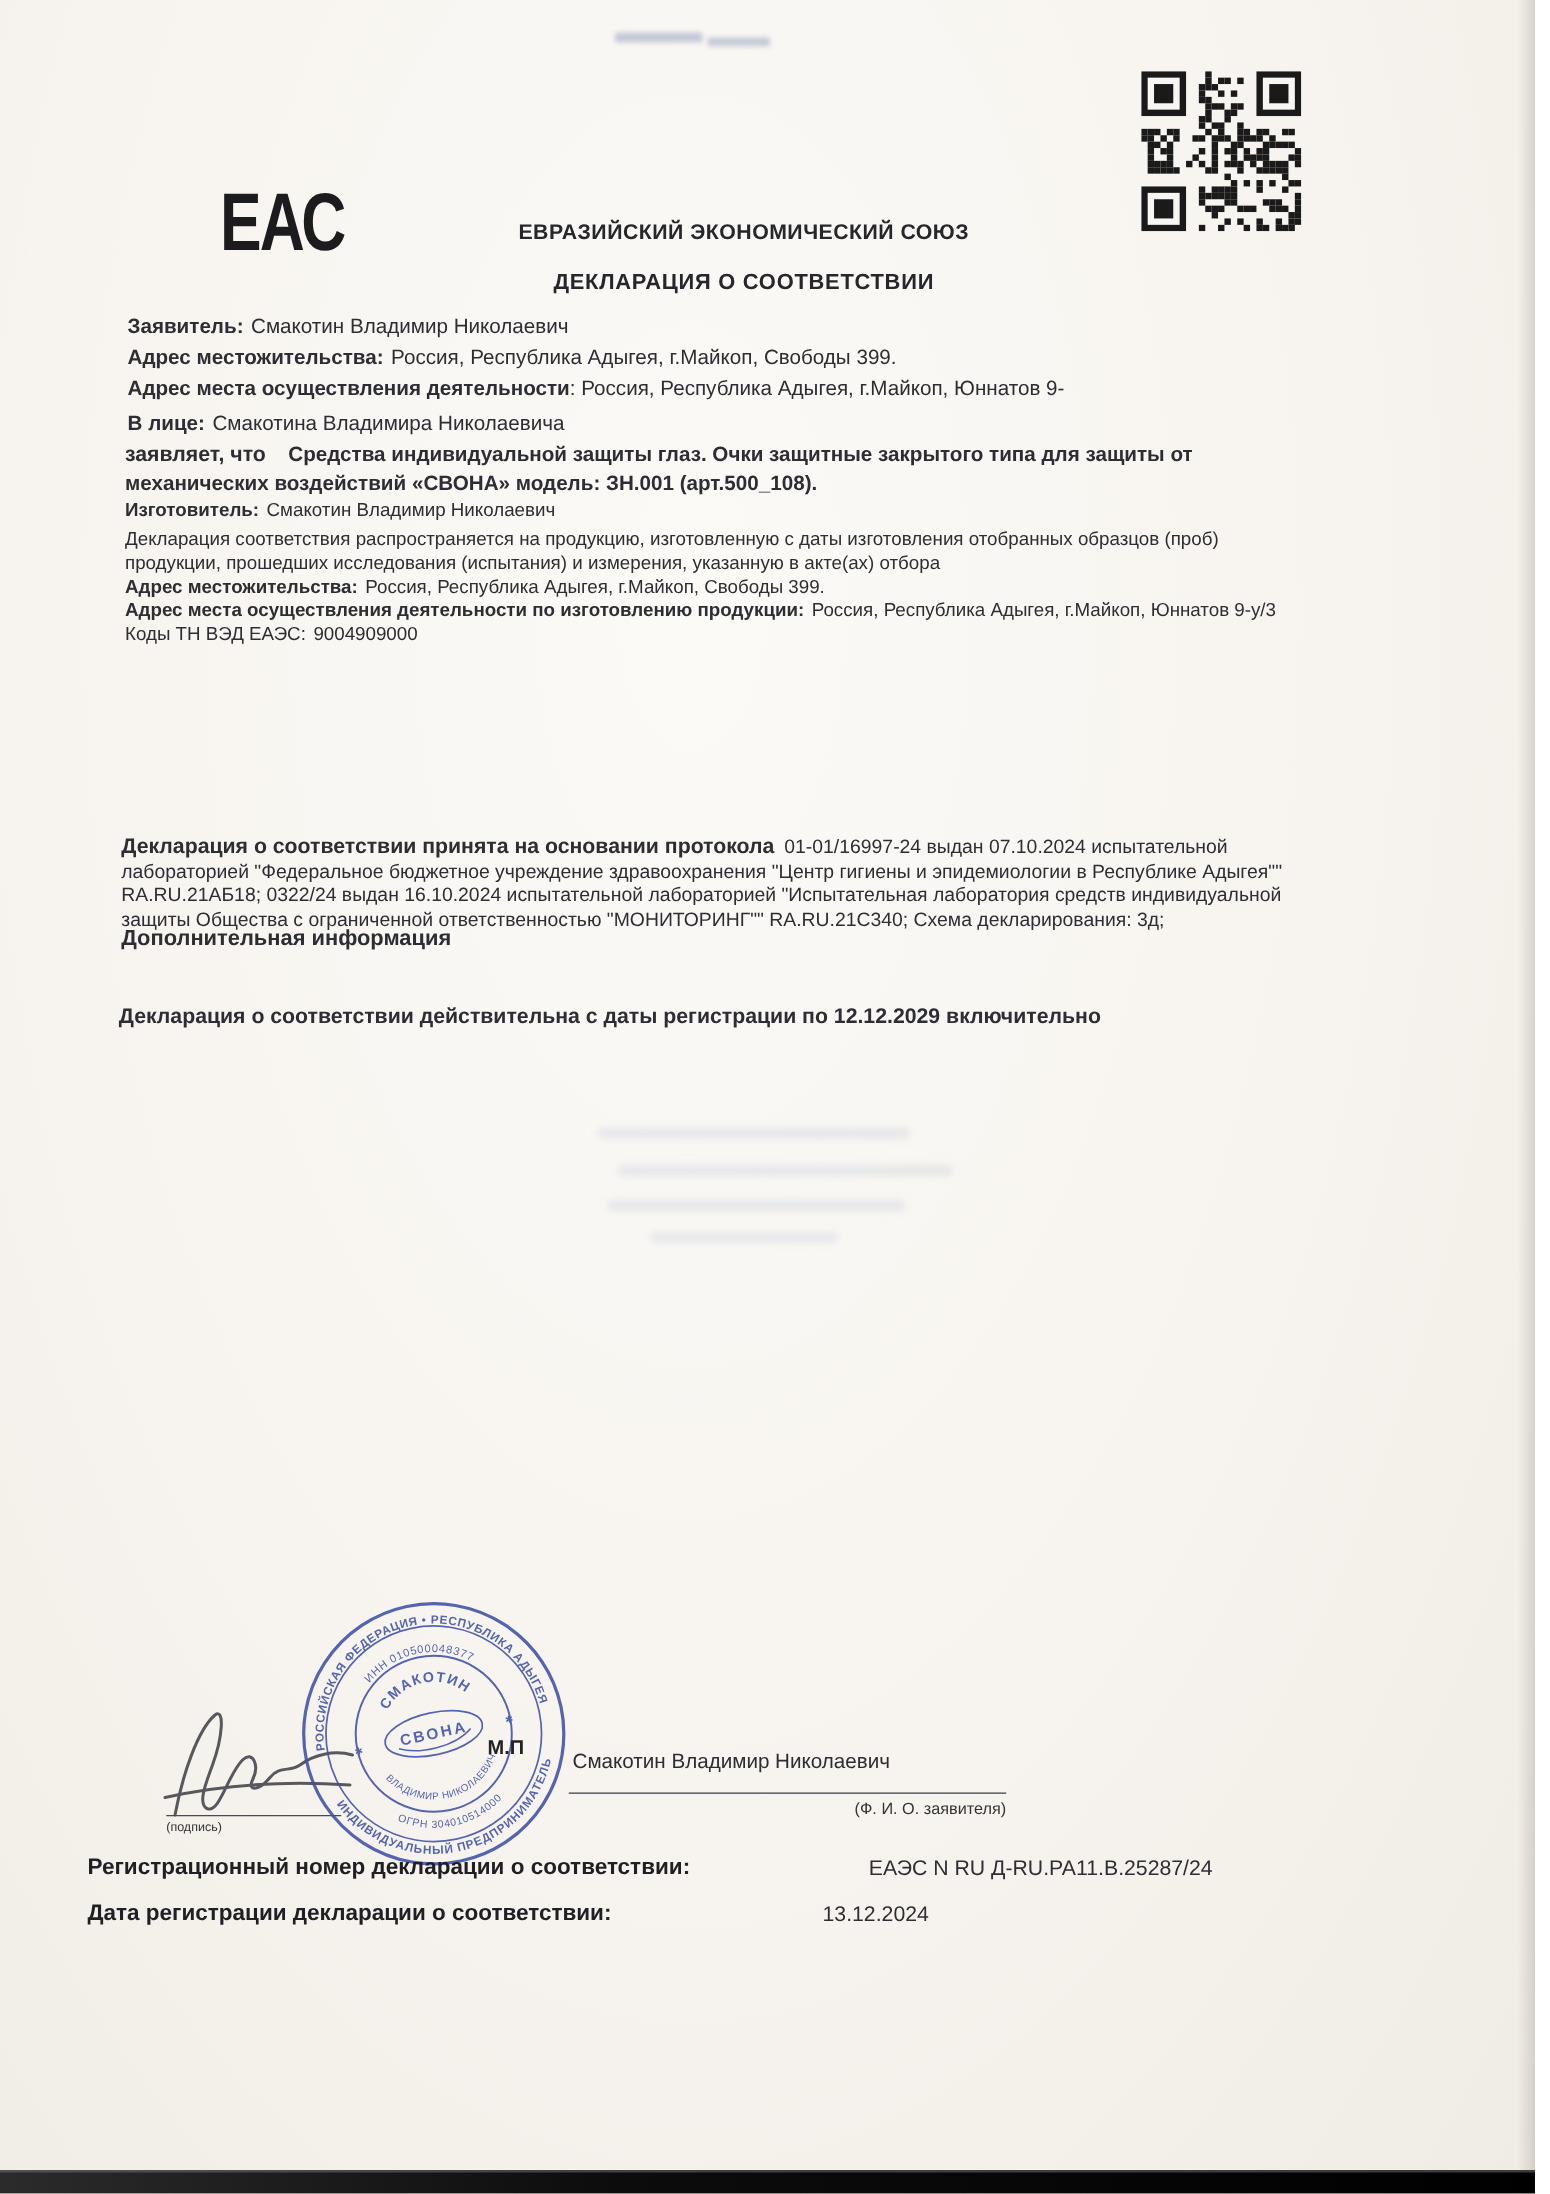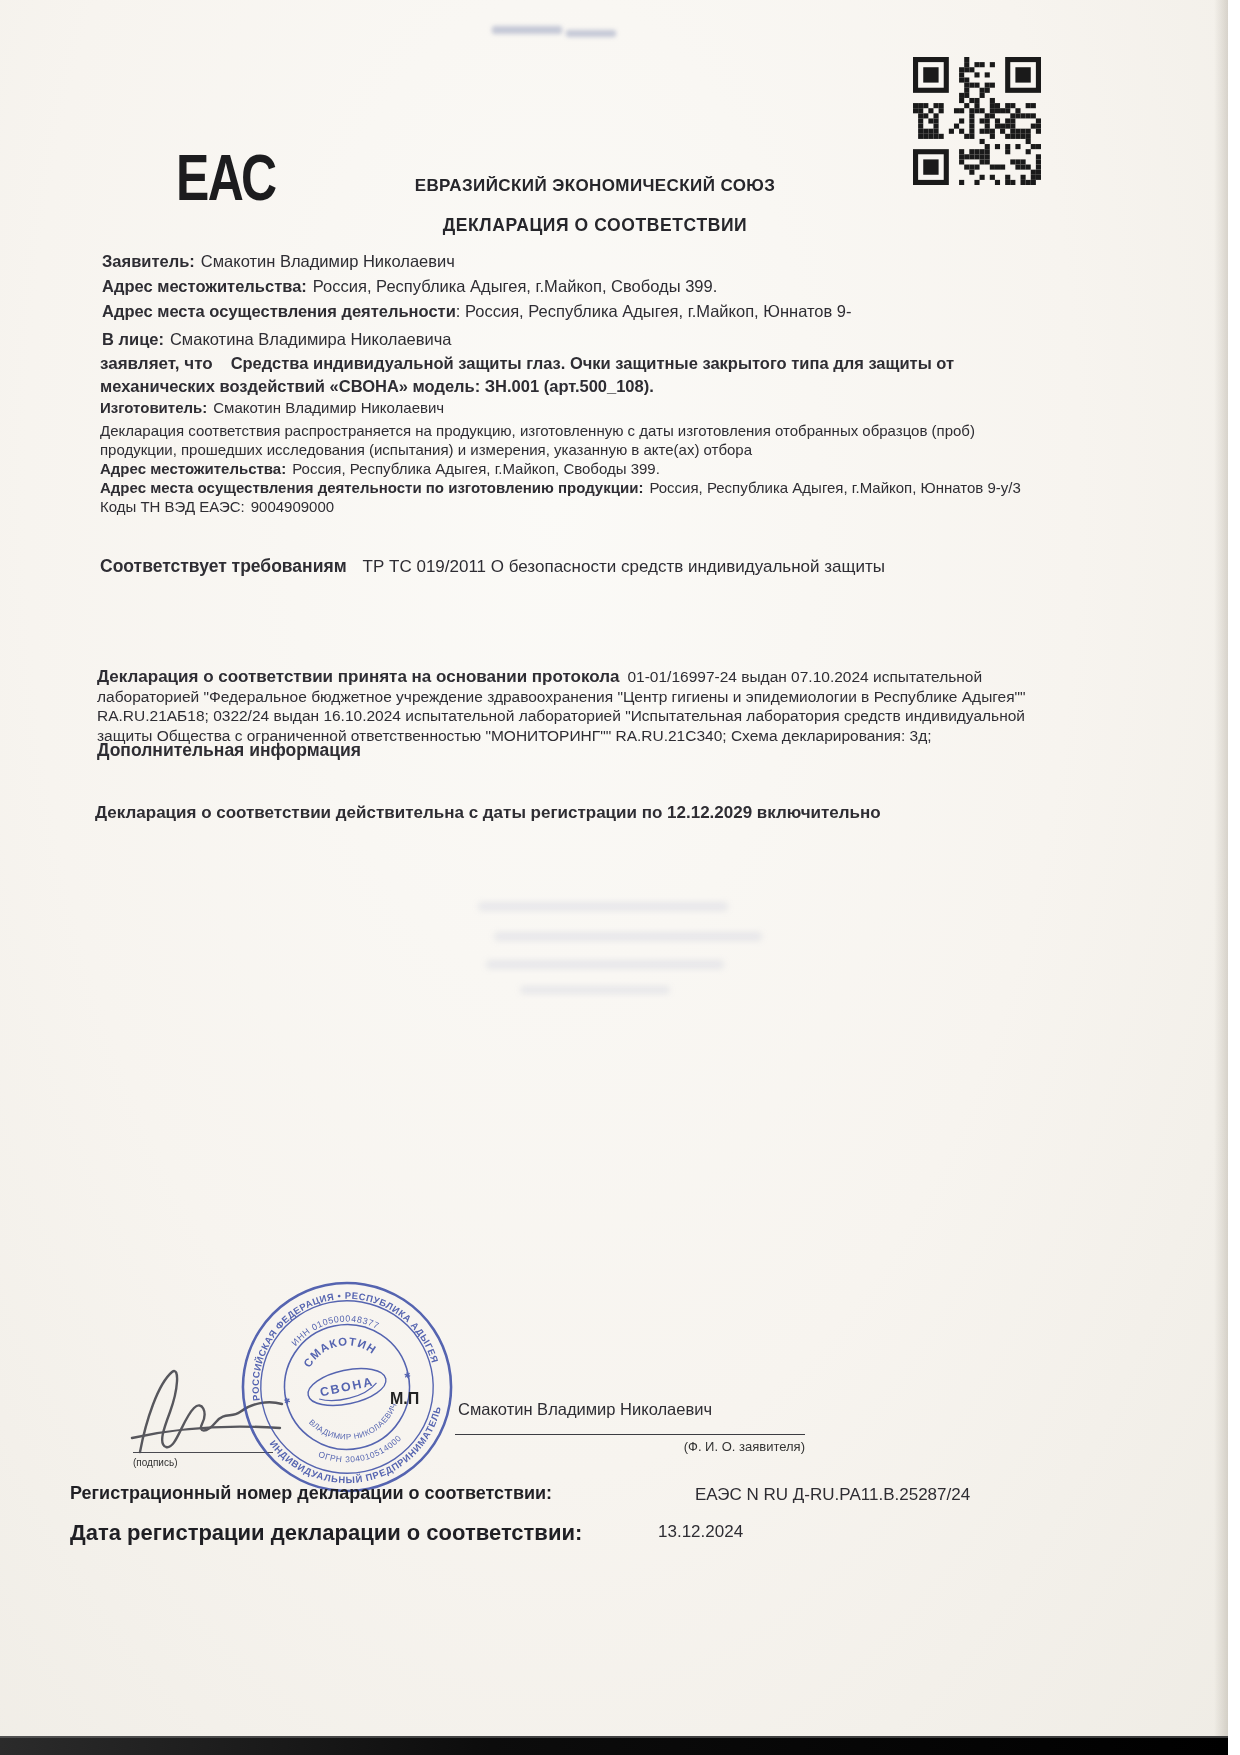--- a/index.html
+++ b/index.html
@@ -38,21 +38,21 @@
   .sig-svg{left:128px;top:1360px;}
   .sig-line{left:133px;top:1452px;width:140px;border-top:1.6px solid #4a4a50;}
   .sig-caption{left:133px;top:1457px;width:140px;text-align:left;font-size:10px;color:#333;}
   .stamp{left:238px;top:1278px;opacity:.88;transform:rotate(-12deg);}
   .mp{left:390px;top:1390px;font-size:16px;font-weight:bold;color:#222;}
   .fio-name{left:458px;top:1400px;font-size:16.5px;}
   .fio-line{left:455px;top:1434px;width:350px;border-top:1.6px solid #3c3c42;}
   .fio-caption{left:455px;top:1439px;width:350px;text-align:right;font-size:13px;color:#333;}
   .reg-label-1{left:70px;top:1483px;font-size:18px;font-weight:bold;color:#1f1f24;}
   .reg-value-1{left:658px;top:1485px;font-size:17px;margin-left:37px;}
-  .reg-label-2{left:70px;top:1520px;font-size:22px;font-weight:bold;color:#1f1f24;}
+  .reg-label-2{left:70px;top:1520px;font-size:18px;font-weight:bold;color:#1f1f24;}
   .reg-value-2{left:658px;top:1522px;font-size:17px;}
   .bleed{background:rgba(110,125,175,0.12);filter:blur(3px);border-radius:4px;}
   .scan-top{background:rgba(60,80,140,0.28);filter:blur(2px);border-radius:2px;}
   .edge-shadow{right:0;top:0;width:14px;height:100%;
     background:linear-gradient(to left, rgba(100,90,72,0.2), rgba(100,90,72,0));}
   .bottom-strip{left:0;bottom:0;width:100%;height:17px;
     background:linear-gradient(90deg,#2b2b2b,#0c0c0c 40%,#000);
     border-top:2px solid rgba(120,120,120,0.5);}
 </style>
 </head>
@@ -280,23 +280,20 @@
       <span class="b lbl">Адрес местожительства:</span><span>Россия, Республика Адыгея, г.Майкоп, Свободы 399.</span>
     </div>
     <div class="small-text">
       <span class="b lbl">Адрес места осуществления деятельности по изготовлению продукции:</span><span>Россия, Республика Адыгея, г.Майкоп, Юннатов 9-у/3</span>
     </div>
     <div class="small-text">
       <span class="lbl">Коды ТН ВЭД ЕАЭС:</span><span>9004909000</span>
     </div>
   </div>
 
-  <div class="abs block-c">
-    <span class="b cl">Соответствует требованиям</span><span>ТР ТС 019/2011 О безопасности средств индивидуальной защиты</span>
-  </div>
 
   <div class="abs block-d">
     <span class="b basis-lead">Декларация о соответствии принята на основании протокола</span><span>01-01/16997-24 выдан 07.10.2024 испытательной лабораторией "Федеральное бюджетное учреждение здравоохранения "Центр гигиены и эпидемиологии в Республике Адыгея"" RA.RU.21АБ18; 0322/24 выдан 16.10.2024 испытательной лабораторией "Испытательная лаборатория средств индивидуальной защиты Общества с ограниченной ответственностью "МОНИТОРИНГ"" RA.RU.21С340; Схема декларирования: 3д;</span>
   </div>
 
   <div class="abs add-info b">Дополнительная информация</div>
 
   <div class="abs validity">Декларация о соответствии действительна с даты регистрации по 12.12.2029 включительно</div>
 
   <div class="abs bleed" style="left:478px;top:902px;width:250px;height:9px;"></div>

